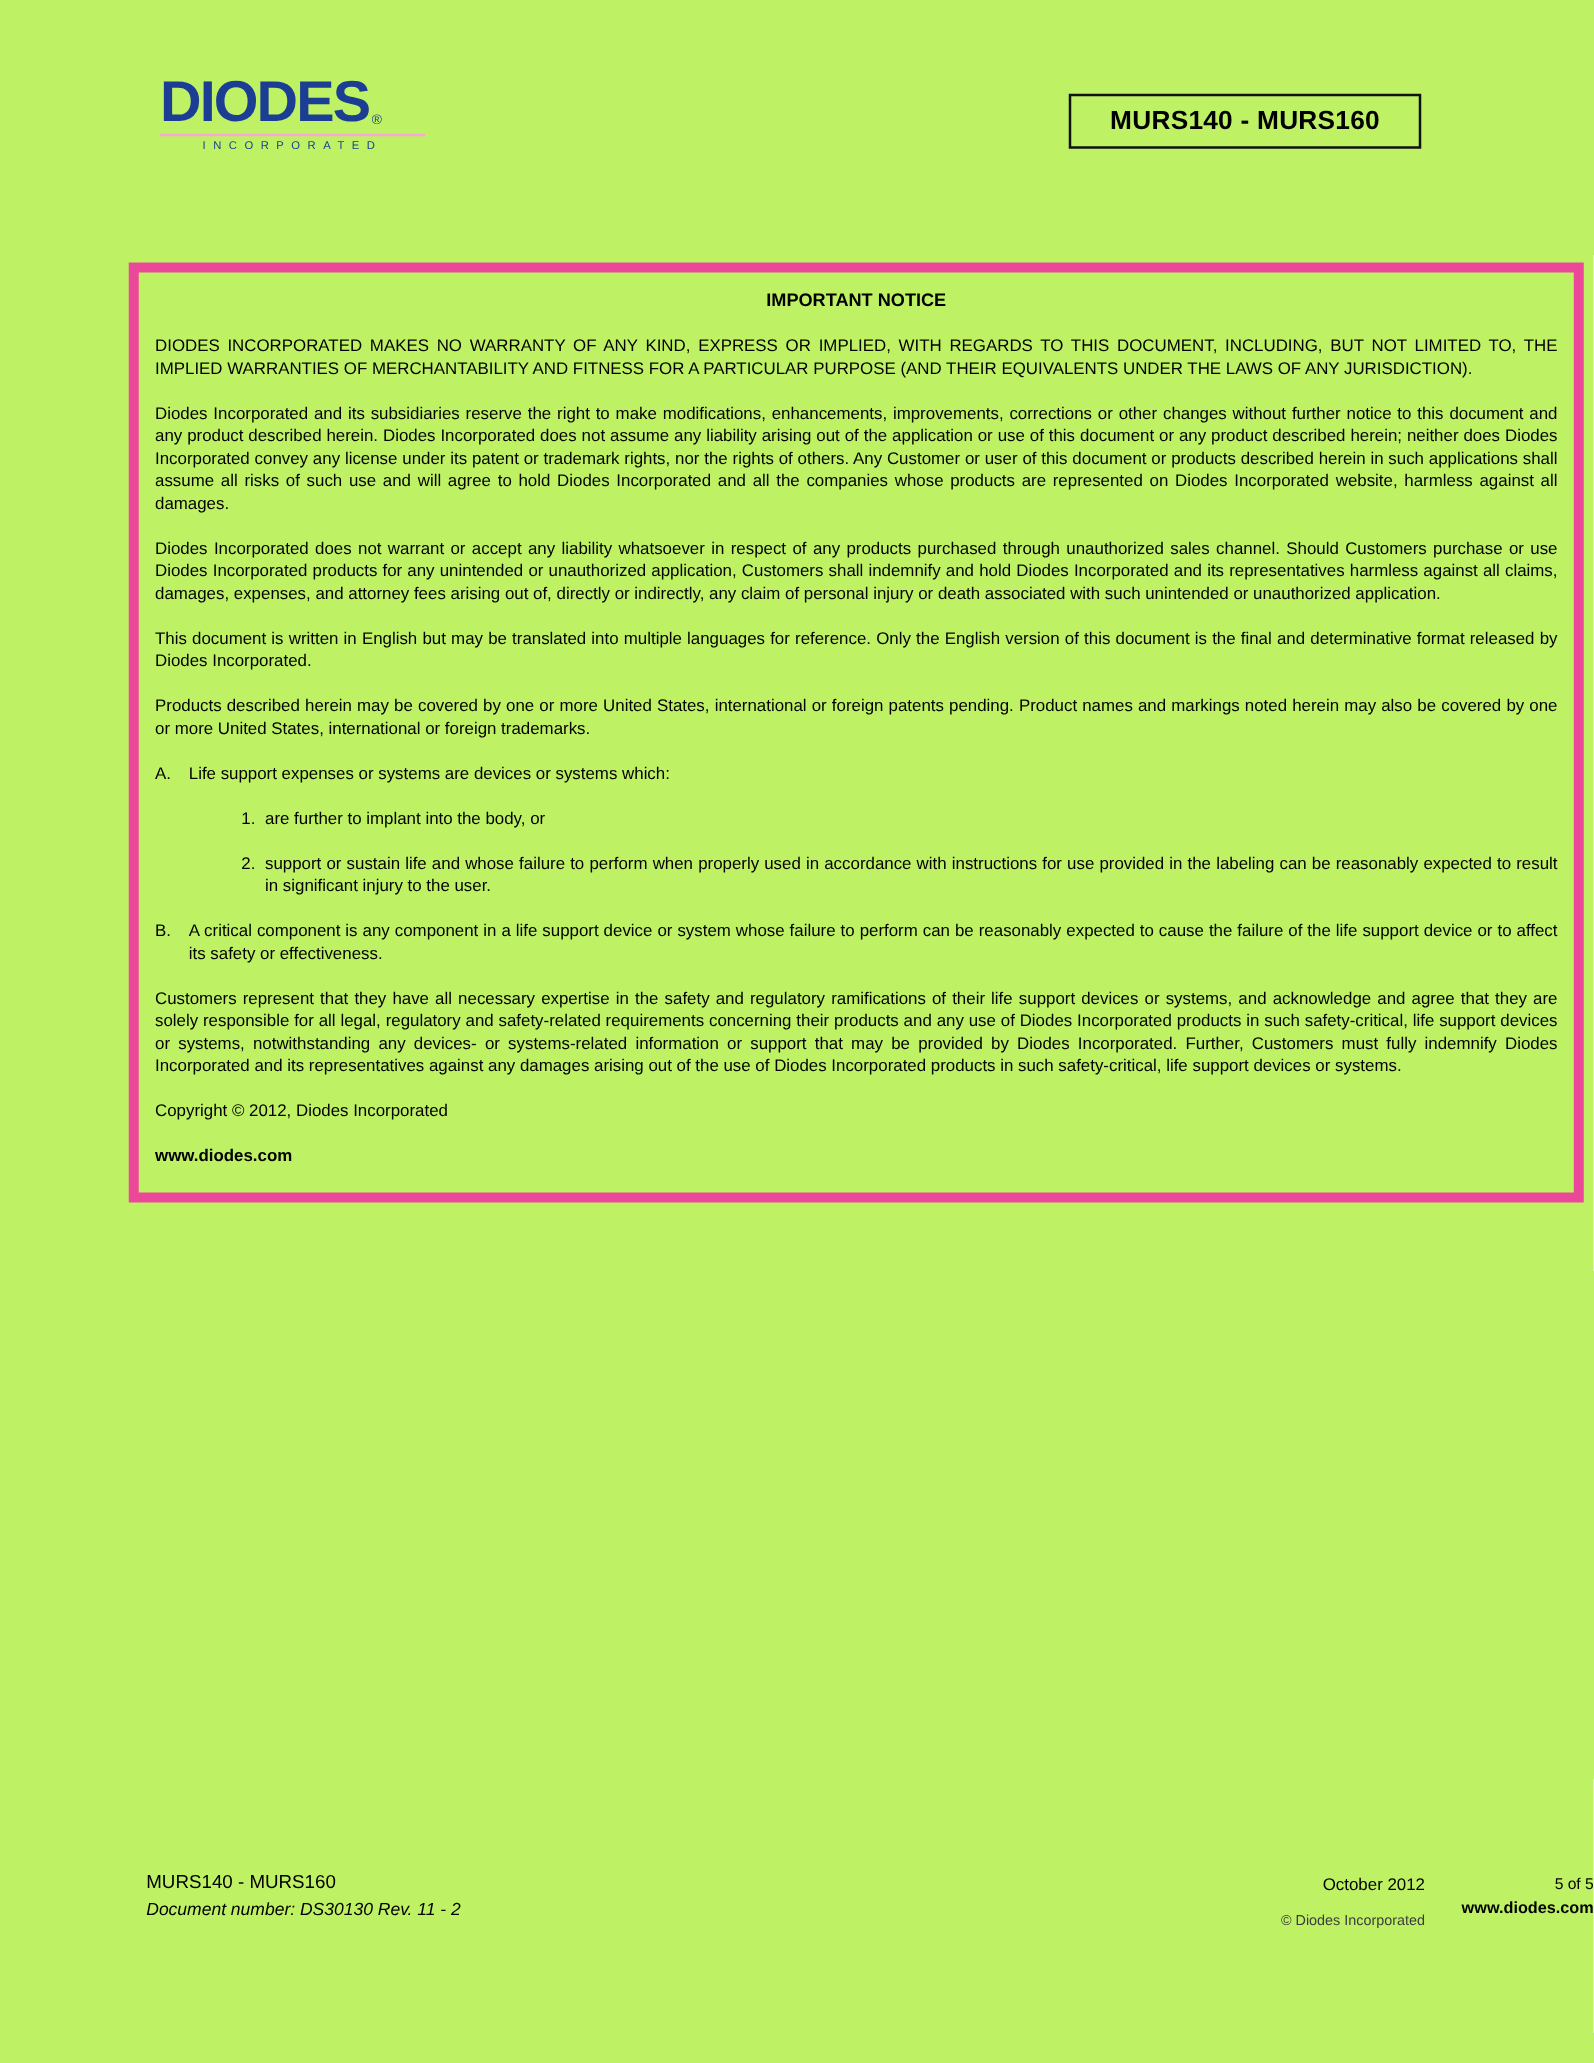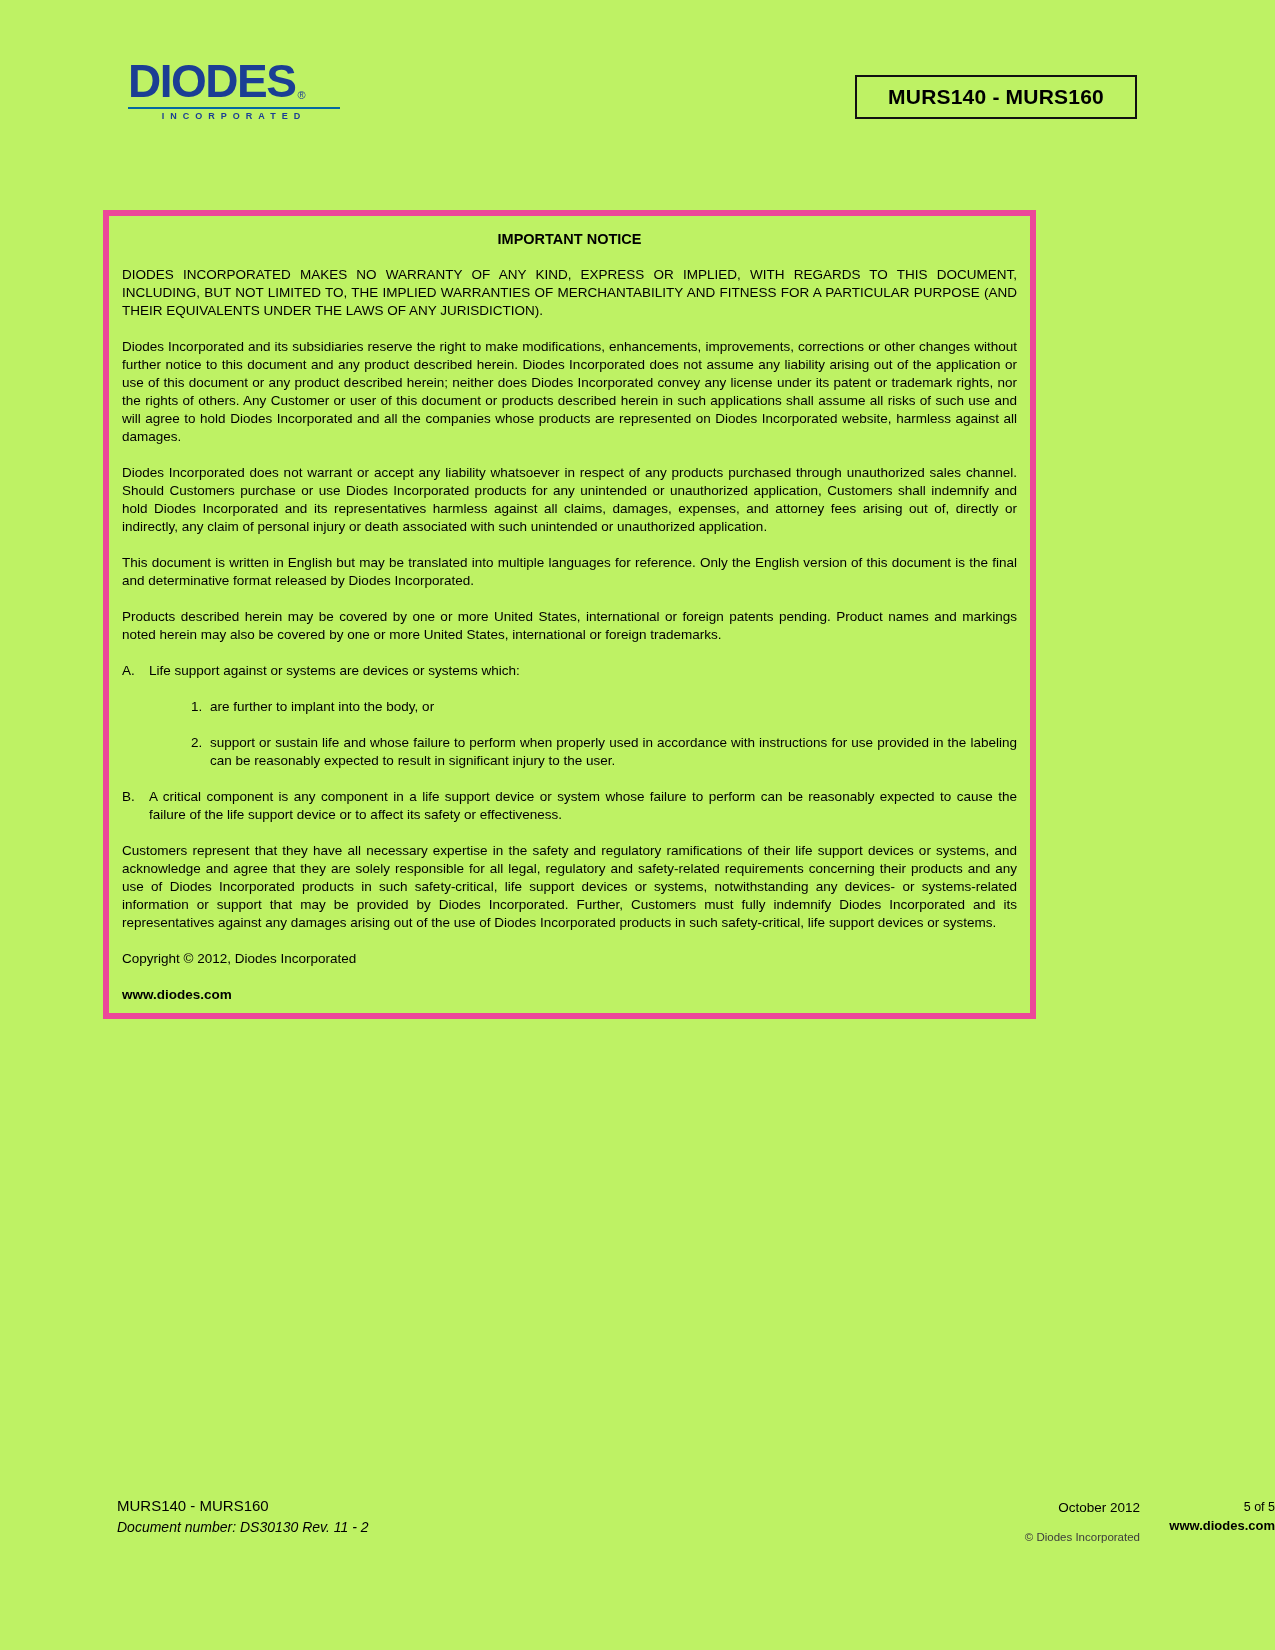--- a/index.html
+++ b/index.html
@@ -35,24 +35,24 @@
     vertical-align: baseline;
     letter-spacing: 0;
     color: #1b3e94;
     position: relative;
     top: 2px;
     left: 2px;
   }
   .logo-sub {
     margin-top: 3px;
     font-size: 9px;
-    font-weight: 700;
+    font-weight: 400;
     letter-spacing: 6px;
     color: #1b3e94;
-    border-top: 2px solid #0369a1;
+    border-top: 2px solid #f9a8d4;
     padding-top: 2px;
     text-align: center;
     width: 212px;
   }
   .partbox {
     position: absolute;
     left: 855px;
     top: 75px;
     width: 282px;
     height: 44px;
@@ -63,23 +63,23 @@
     font-size: 21px;
     font-weight: 700;
     letter-spacing: 0.2px;
   }
 
   
   .notice {
     position: absolute;
     left: 103px;
     top: 210px;
-    width: 933px;
-    border: 6px solid #ec4899;
-    padding: 10px 13px 9px 13px;
+    width: 1164px;
+    border: 8px solid #ec4899;
+    padding: 10px 13px 20px 13px;
     font-size: 13.5px;
     line-height: 18px;
   }
   .notice-title {
     text-align: center;
     font-weight: 700;
     font-size: 14.5px;
     margin: 4px 0 18px 0;
   }
   .notice p.body-par {
@@ -153,21 +153,21 @@
     <p class="body-par">DIODES INCORPORATED MAKES NO WARRANTY OF ANY KIND, EXPRESS OR IMPLIED, WITH REGARDS TO THIS DOCUMENT, INCLUDING, BUT NOT LIMITED TO, THE IMPLIED WARRANTIES OF MERCHANTABILITY AND FITNESS FOR A PARTICULAR PURPOSE (AND THEIR EQUIVALENTS UNDER THE LAWS OF ANY JURISDICTION).</p>
     <p class="body-par">Diodes Incorporated and its subsidiaries reserve the right to make modifications, enhancements, improvements, corrections or other changes without further notice to this document and any product described herein. Diodes Incorporated does not assume any liability arising out of the application or use of this document or any product described herein; neither does Diodes Incorporated convey any license under its patent or trademark rights, nor the rights of others.  Any Customer or user of this document or products described herein in such applications shall assume all risks of such use and will agree to hold Diodes Incorporated and all the companies whose products are represented on Diodes Incorporated website, harmless against all damages.</p>
     <p class="body-par">Diodes Incorporated does not warrant or accept any liability whatsoever in respect of any products purchased through unauthorized sales channel. Should Customers purchase or use Diodes Incorporated products for any unintended or unauthorized application, Customers shall indemnify and hold Diodes Incorporated and its representatives harmless against all claims, damages, expenses, and attorney fees arising out of, directly or indirectly, any claim of personal injury or death associated with such unintended or unauthorized application.</p>
     <p class="body-par">This document is written in English but may be translated into multiple languages for reference.  Only the English version of this document is the final and determinative format released by Diodes Incorporated.</p>
     <p class="body-par">Products described herein may be covered by one or more United States, international or foreign patents pending.  Product names and markings noted herein may also be covered by one or more United States, international or foreign trademarks.</p>
 
 
 
     <div class="li-row">
       <span class="li-marker">A.</span>
-      <span class="li-text">Life support against or systems are devices or systems which:</span>
+      <span class="li-text">Life support expenses or systems are devices or systems which:</span>
     </div>
 
     <div class="sub-row">
       <span class="sub-marker">1.</span>
       <span class="sub-text">are further to implant into the body, or</span>
     </div>
 
     <div class="sub-row">
       <span class="sub-marker">2.</span>
       <span class="sub-text">support or sustain life and whose failure to perform when properly used in accordance with instructions for use provided in the labeling can be reasonably expected to result in significant injury to the user.</span>

